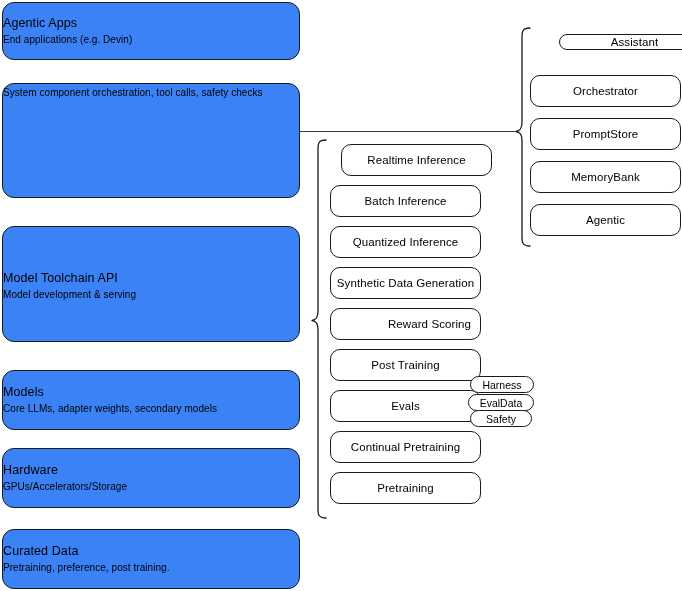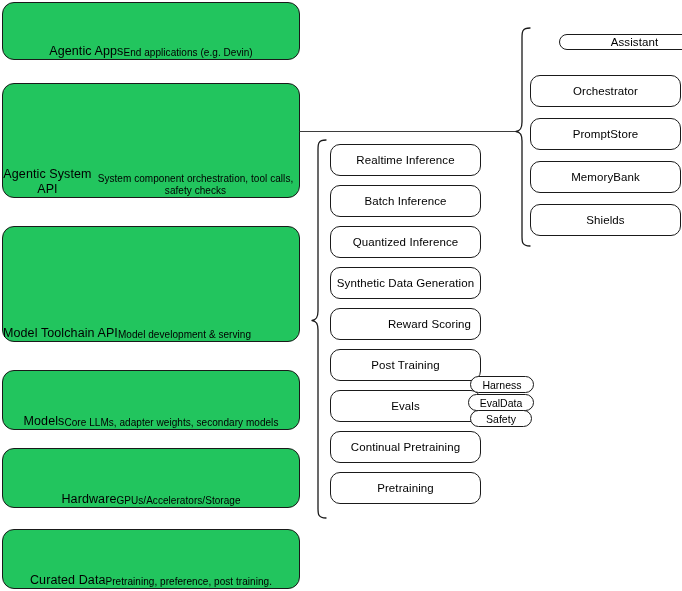--- a/index.html
+++ b/index.html
@@ -19,23 +19,24 @@
     background: #ffffff;
     overflow: hidden;
   }
 
   
   .box {
     position: absolute;
     box-sizing: border-box;
     border: 1.3px solid #1a1a1a;
     border-radius: 12px;
-    background: #22c55e;
+    background: #3b82f6;
     display: flex;
-    align-items: flex-end;
+    flex-direction: column;
+    align-items: flex-start;
     justify-content: center;
     text-align: center;
     color: #000000;
   }
 
   
   .layer .layer-title {
     font-size: 12.5px;
     line-height: 15px;
     color: #000;
@@ -115,21 +116,20 @@
 <body>
 
 <div id="canvas">
 
   <div class="box layer" style="left:2px; top:2px; width:298px; height:58px;">
     <div class="layer-title">Agentic Apps</div>
     <div class="layer-sub">End applications (e.g. Devin)</div>
   </div>
 
   <div class="box layer tall" style="left:2px; top:83px; width:298px; height:115px;">
-    <div class="layer-title">Agentic System API</div>
     <div class="layer-sub">System component orchestration, tool calls, safety checks</div>
   </div>
 
   <div class="box layer tall" style="left:2px; top:226px; width:298px; height:116px;">
     <div class="layer-title">Model Toolchain API</div>
     <div class="layer-sub">Model development &amp; serving</div>
   </div>
 
   <div class="box layer" style="left:2px; top:370px; width:298px; height:60px;">
     <div class="layer-title">Models</div>
@@ -169,21 +169,21 @@
       <path class="stroke" d="M23,2
                               C15,2 15,6 15,12
                               L15,173
                               C15,180 13,182 9,182.5
                               C13,183 15,185 15,192
                               L15,370
                               C15,376 15,380 23,380"></path>
     </svg>
   </div>
 
-  <div class="chip" style="left:330px; top:144px; width:151px; height:32px;">
+  <div class="chip" style="left:341px; top:144px; width:151px; height:32px;">
     <span>Realtime Inference</span>
   </div>
   <div class="chip" style="left:330px; top:185px; width:151px; height:32px;">
     <span>Batch Inference</span>
   </div>
   <div class="chip" style="left:330px; top:226px; width:151px; height:32px;">
     <span>Quantized Inference</span>
   </div>
   <div class="chip" style="left:330px; top:267px; width:151px; height:32px;">
     <span>Synthetic Data Generation</span>
@@ -220,16 +220,16 @@
   <div class="chip" style="left:530px; top:75px; width:151px; height:32px;">
     <span>Orchestrator</span>
   </div>
   <div class="chip" style="left:530px; top:118px; width:151px; height:32px;">
     <span>PromptStore</span>
   </div>
   <div class="chip" style="left:530px; top:161px; width:151px; height:32px;border-radius:10px;">
     <span>MemoryBank</span>
   </div>
   <div class="chip" style="left:530px; top:204px; width:151px; height:32px;">
-    <span>Shields</span>
+    <span>Agentic</span>
   </div>
 
 </div>
 
 </body></html>

